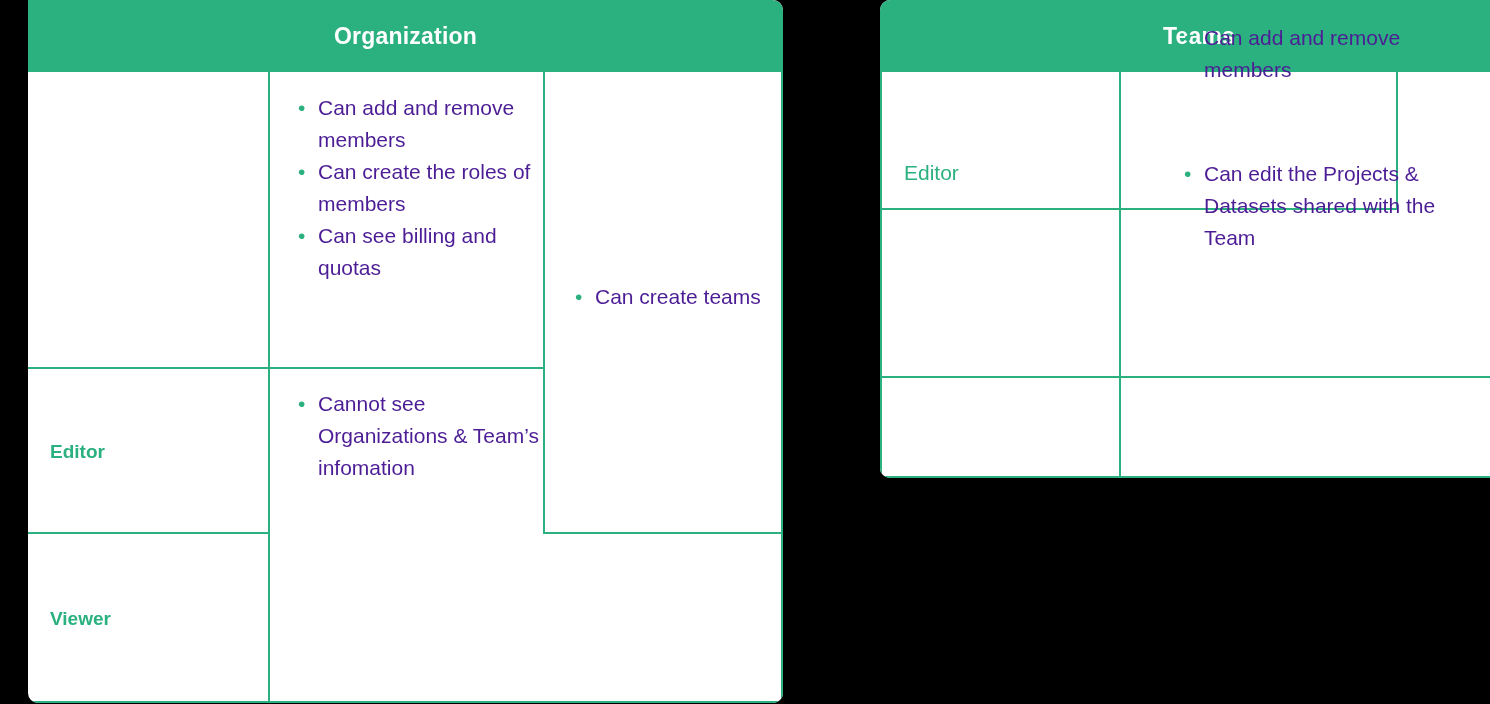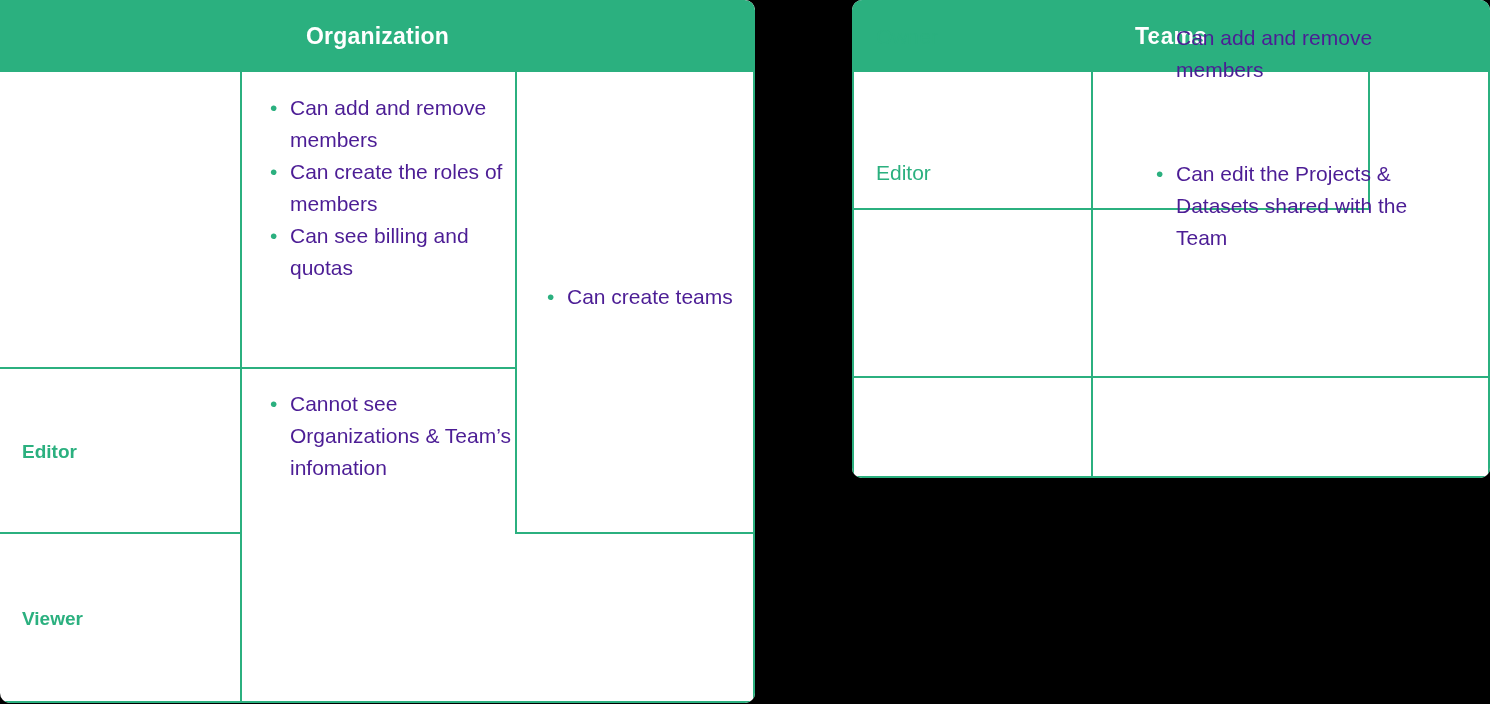--- a/index.html
+++ b/index.html
@@ -15,20 +15,21 @@
     overflow: hidden;
     font-family: "Liberation Sans", "DejaVu Sans", sans-serif;
     -webkit-font-smoothing: antialiased;
   }
 
   
   .panel {
     position: absolute;
     background: #ffffff;
     box-sizing: border-box;
+    margin-left: 28px;
   }
   .panel-header {
     background: #2BB07F;
     color: #ffffff;
     font-weight: bold;
     font-size: 23px;
     text-align: center;
     line-height: 72px;
     height: 72px;
     letter-spacing: 0.2px;

